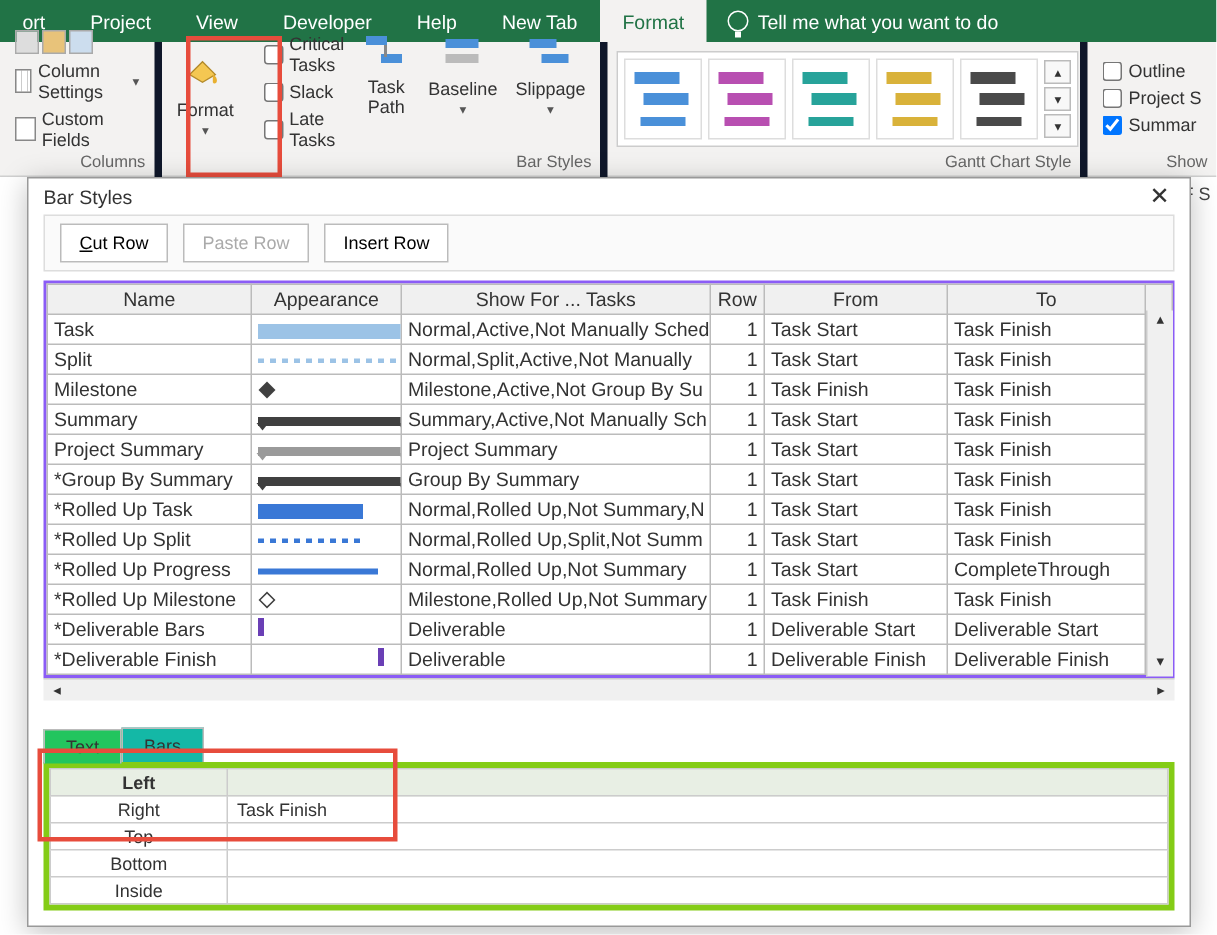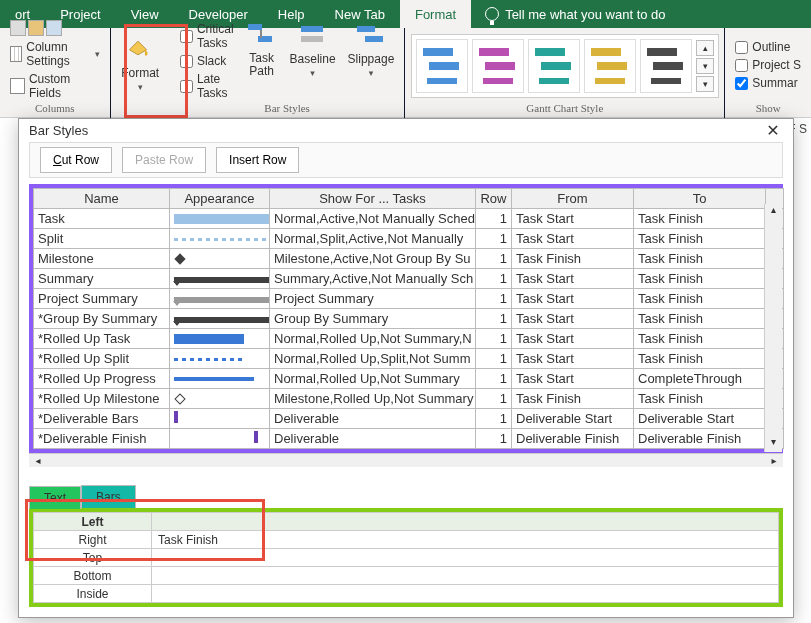--- a/index.html
+++ b/index.html
@@ -8,23 +8,23 @@
   
   .tabstrip { height: 28px; background: #217346; display: flex; align-items: center; color: #fff; font-size: 13px; }
   .tabstrip .tab { padding: 0 15px; height: 28px; display: flex; align-items: center; cursor: pointer; }
   .tabstrip .tab.active { background: #f3f2f1; color: #217346; }
   .tabstrip .tellme { display: flex; align-items: center; gap: 6px; padding: 0 14px; justify-content: flex-end; }
   .tabstrip .bulb { width: 14px; height: 14px; border: 1.5px solid #fff; border-radius: 50%; position: relative; }
   .tabstrip .bulb::after { content: ""; position: absolute; bottom: -5px; left: 4px; width: 4px; height: 4px; background: #fff; }
 
   
   .ribbon { height: 90px; background: #f3f2f1; border-bottom: 1px solid #d0d0d0; display: flex; position: relative; }
-  .rgroup { display: flex; flex-direction: column; justify-content: flex-end; border-right: 1px solid #0f172a; padding: 2px 6px; height: 90px; }
+  .rgroup { display: flex; flex-direction: column; justify-content: flex-end; border-right: 5px solid #0f172a; padding: 2px 6px; height: 90px; }
   .rgroup .body { flex: 1; display: flex; align-items: flex-start; gap: 4px; padding-top: 4px; }
-  .rgroup .label { text-align: center; font-size: 11px; color: #666; padding-bottom: 2px; font-family: Liberation Serif, serif; }
+  .rgroup .label { text-align: right; font-size: 11px; color: #666; padding-bottom: 2px; }
   .ritem { display: flex; align-items: center; gap: 4px; font-size: 12px; padding: 2px 4px; cursor: pointer; }
   .ritem-col { display: flex; flex-direction: column; align-items: center; gap: 2px; cursor: pointer; font-size: 12px; padding: 2px 4px; }
   .icon16 { width: 16px; height: 16px; display: inline-block; }
   .icon32 { width: 32px; height: 28px; display: inline-block; }
   .paintbucket { position: relative; }
   .paintbucket svg { width: 28px; height: 24px; }
   .dropdown-arrow { font-size: 9px; color: #555; }
 
   .redbox { border: 3px solid #e74c3c; position: absolute; pointer-events: none; }
 
@@ -41,21 +41,21 @@
   .checks label { display:flex; gap:4px; align-items:center; white-space:nowrap;}
 
   
   .dialog { position: absolute; left: 18px; top: 118px; width: 776px; height: 500px; background: #fff; border: 1px solid #999; box-shadow: 0 4px 18px rgba(0,0,0,0.25); display: flex; flex-direction: column; }
   .dialog .titlebar { height: 30px; display: flex; align-items: center; justify-content: space-between; padding: 0 10px; font-size: 13px; }
   .dialog .close { width: 20px; height: 20px; cursor: pointer; font-size: 16px; text-align: center; }
   .dialog .toolbar { height: 46px; border: 1px solid #ddd; margin: 0 10px; background:#fafafa; display:flex; align-items:center; gap:10px; padding:0 10px;}
   .dialog .toolbar button { height: 26px; padding: 0 12px; font-size: 12px; background:#fff; border:1px solid #bbb; cursor:pointer; }
   .dialog .toolbar button.disabled { color:#aaa; cursor:default; }
 
-  .grid { margin: 6px 10px 0 10px; border:4px solid #8b5cf6; }
+  .grid { margin: 6px 10px 0 10px; border:2px solid #8b5cf6; }
   .grid table { border-collapse: collapse; width: 100%; table-layout: fixed; }
   .grid th, .grid td { border: 1px solid #bbb; font-size: 13px; padding: 1px 4px; height: 20px; overflow: hidden; white-space: nowrap; text-align: left; }
   .grid th { background: #f0f0f0; font-weight: normal; text-align: center; }
   .grid .appearance-cell { padding: 0 4px; }
   .barshape { height: 10px; display: inline-block; vertical-align: middle; }
   .scrollzone { position:relative; }
   .scrollzone .vscroll { position:absolute; right:0; top:0; width:18px; bottom:0; background:#f0f0f0; border-left:1px solid #ccc; display:flex; flex-direction:column; justify-content:space-between; align-items:center; }
   .scrollzone .vscroll .btn { width:16px; height:16px; font-size:10px; text-align:center; cursor:pointer; }
   .hscroll { height:18px; background:#f0f0f0; border-top:1px solid #ccc; margin:0 10px; position:relative;}
   .hscroll .btn { position:absolute; width:16px; height:16px; font-size:10px; text-align:center; cursor:pointer; top:1px;}

